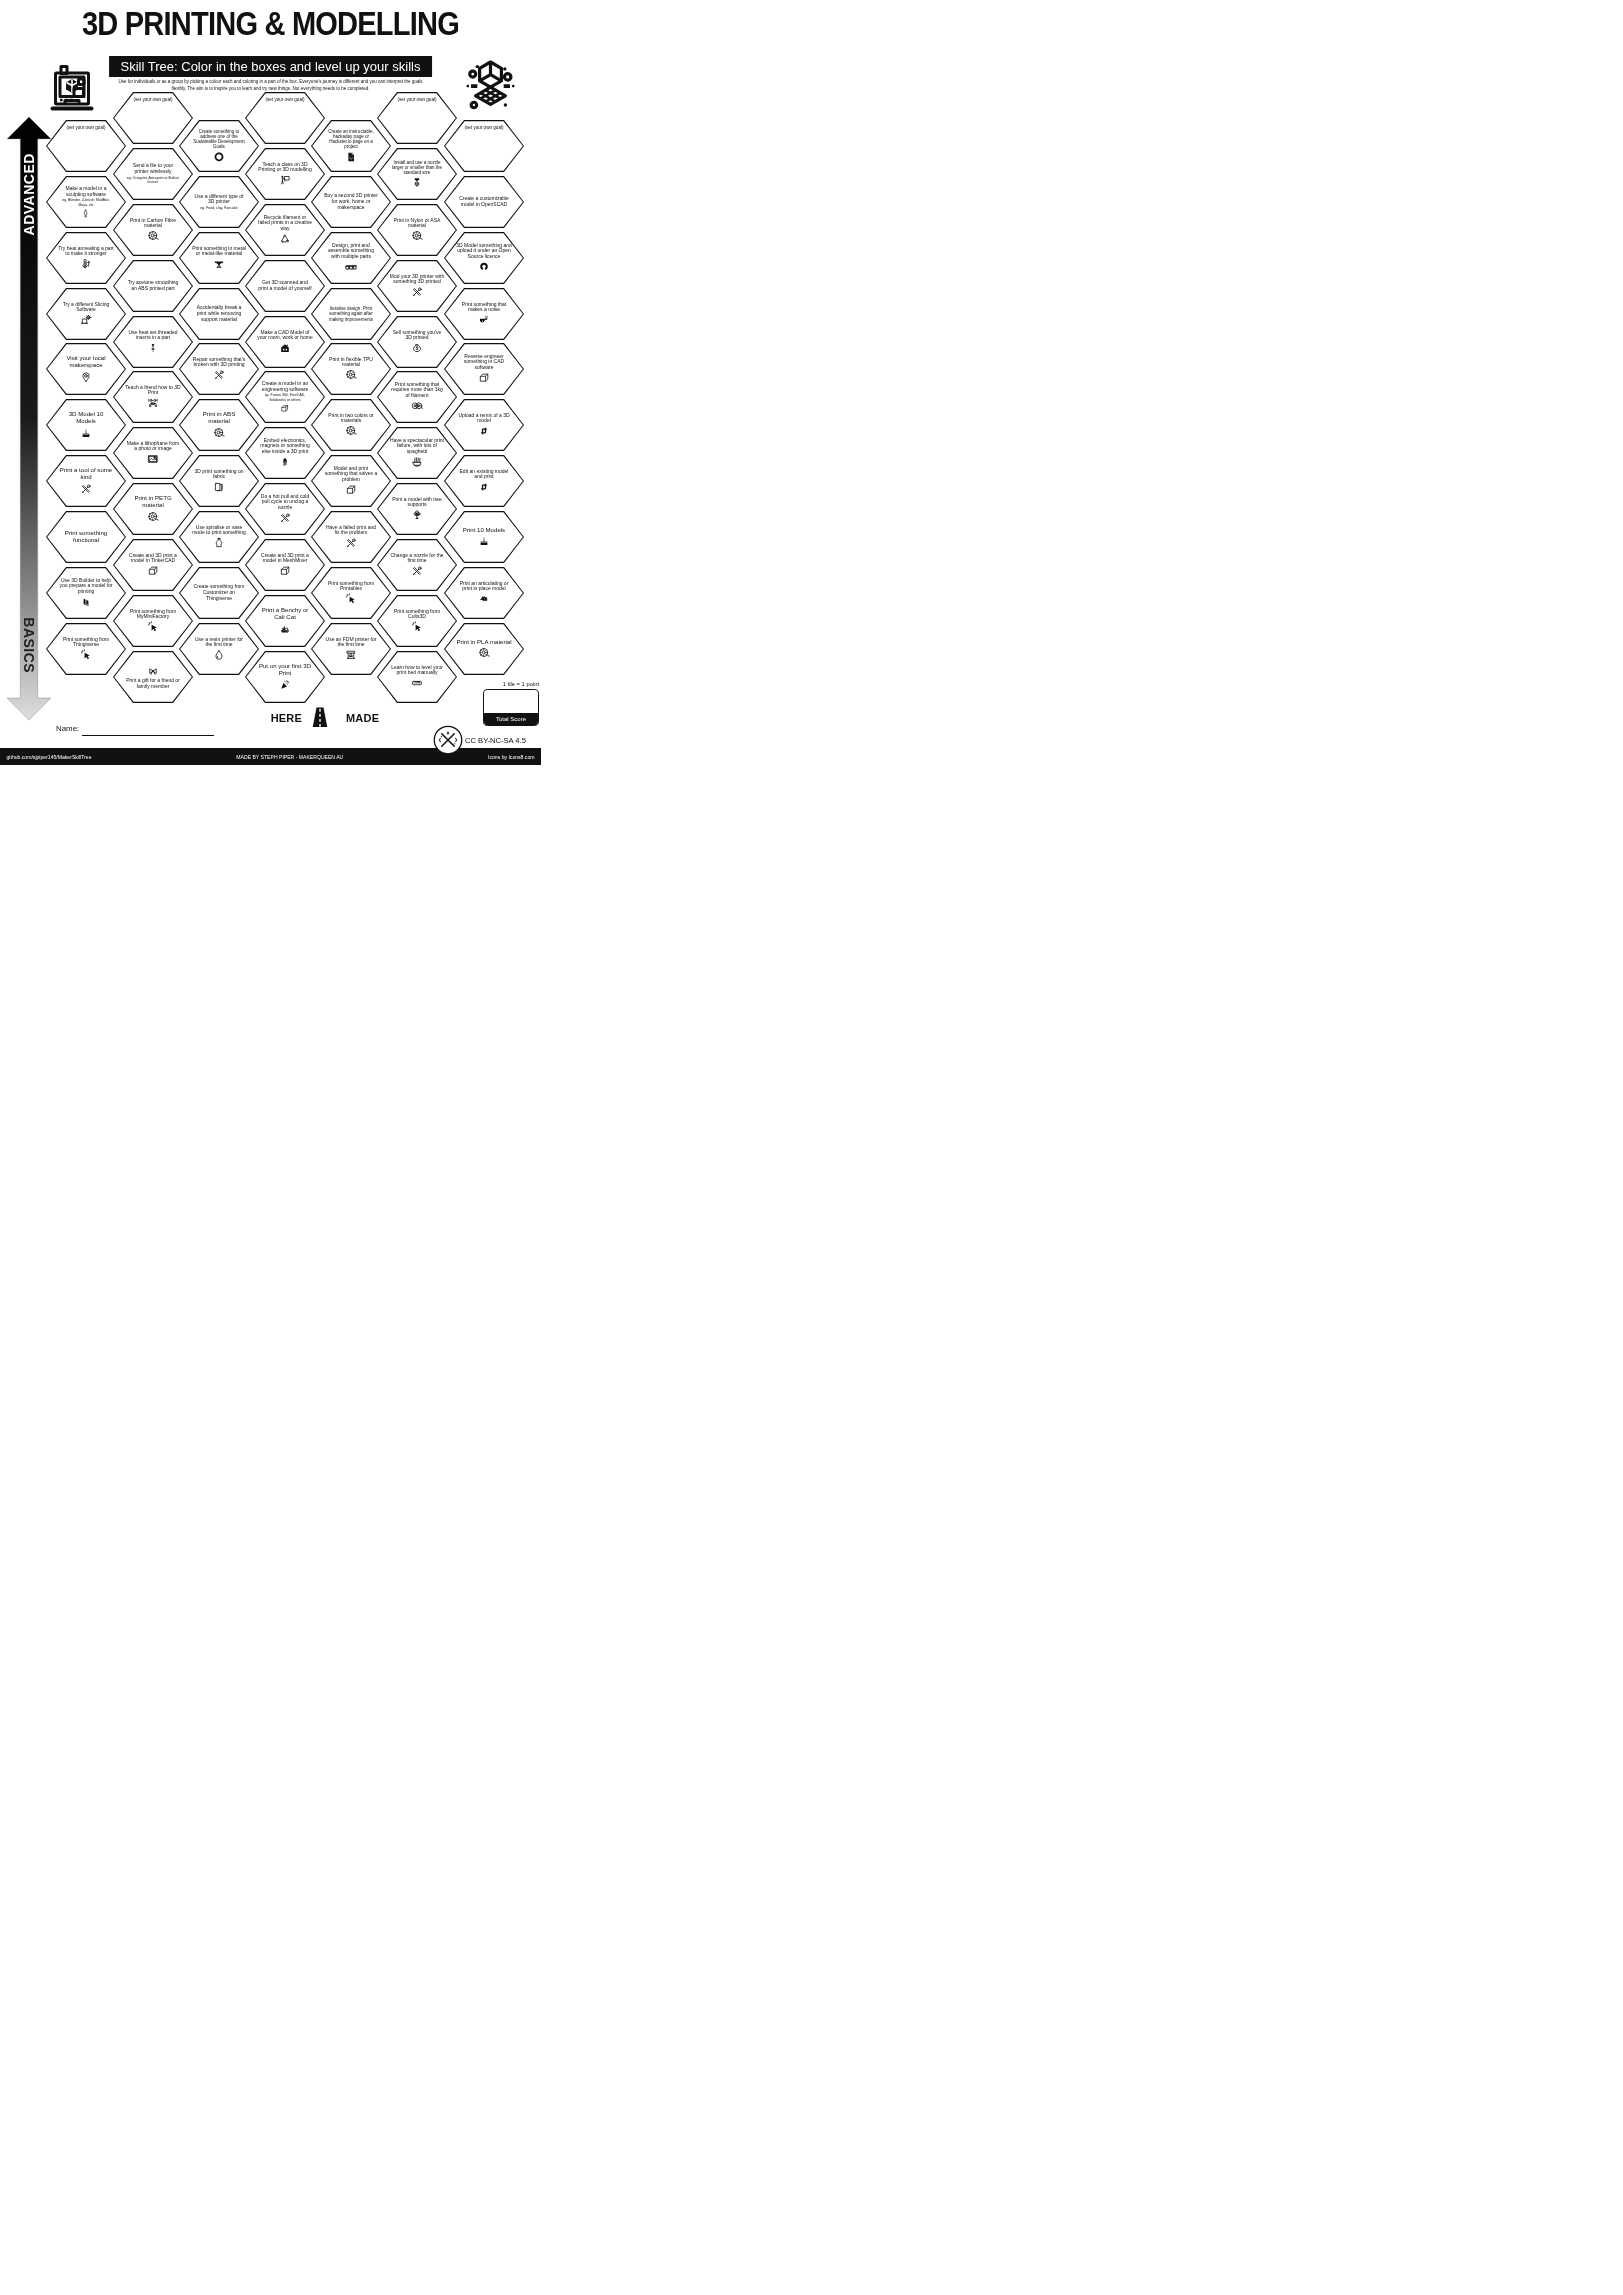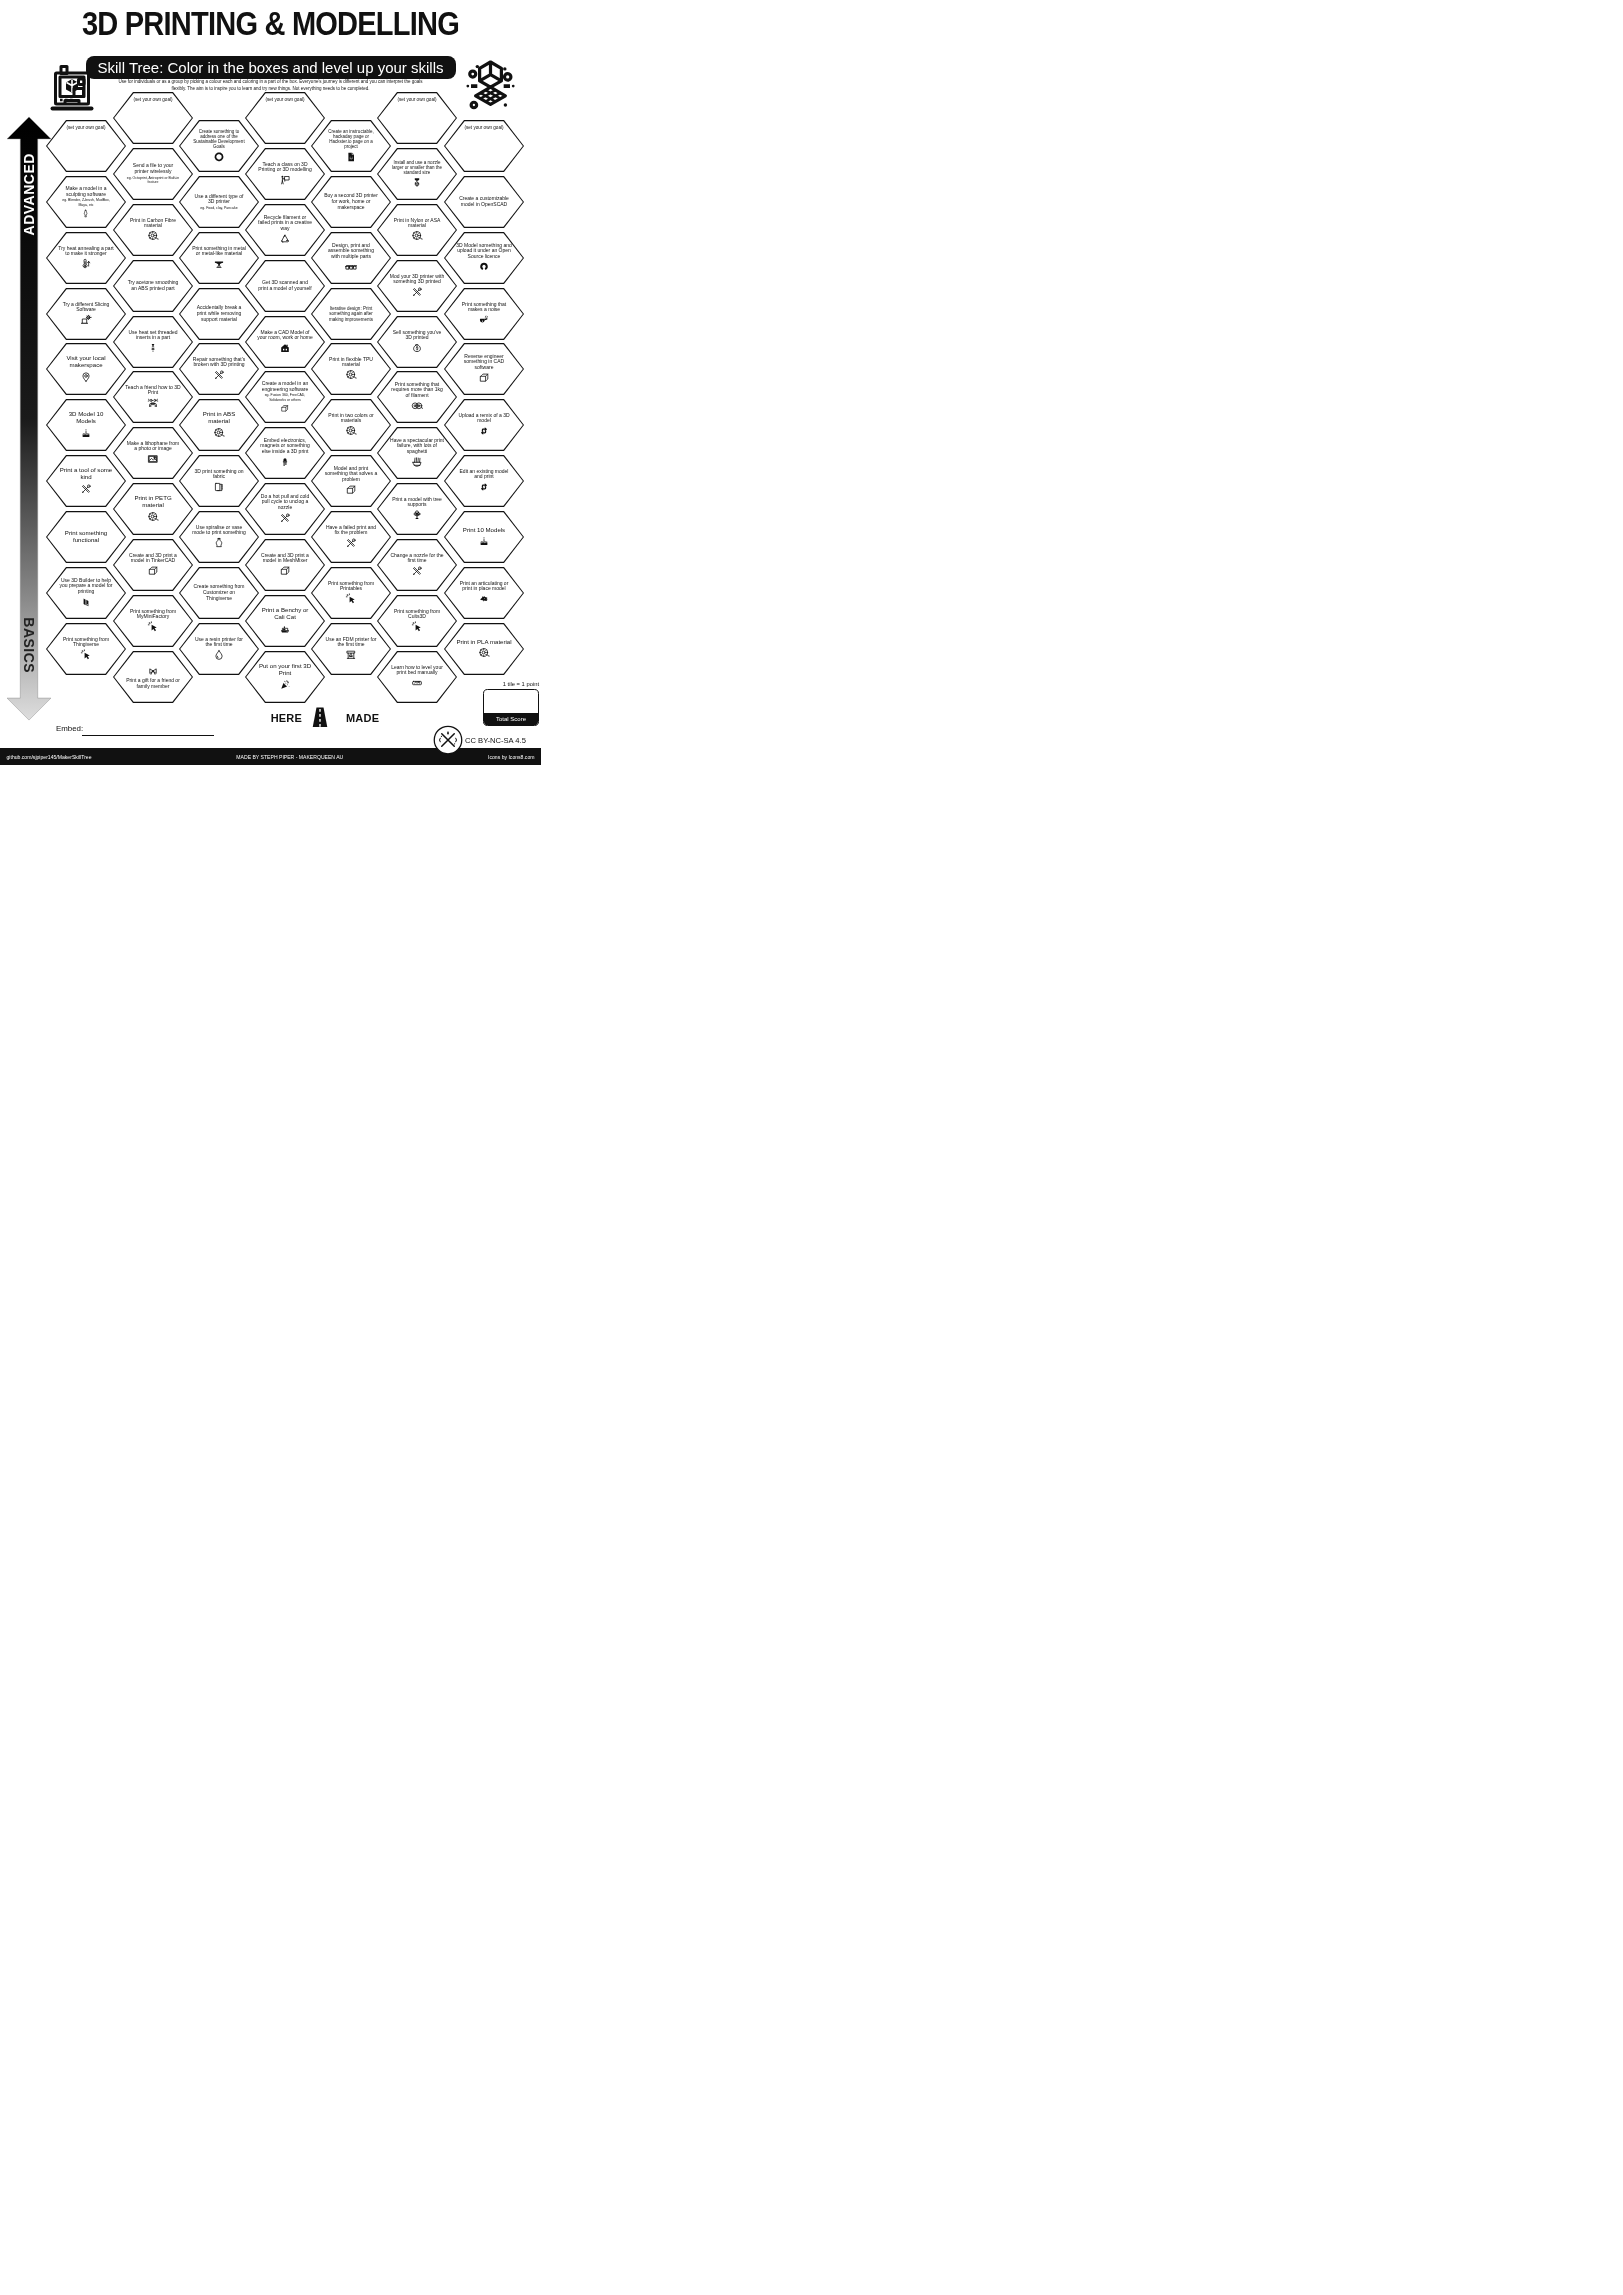--- a/index.html
+++ b/index.html
@@ -2,21 +2,21 @@
 <html style="font-size:7.4px"><head>
 <meta charset="utf-8">
 <style>
   html,body{margin:0;padding:0;background:#fff;}
   #poster{position:relative;width:541px;height:765px;background:#fff;overflow:hidden;
           font-family:"Liberation Sans", sans-serif;color:#111;}
   
   .title{position:absolute;top:4.6px;left:0;right:0;text-align:center;font-size:33px;font-weight:800;
          letter-spacing:-0.9px;transform:scaleX(.88);transform-origin:center;white-space:nowrap;}
   .subtitle{position:absolute;top:56px;left:50%;transform:translateX(-50%);background:#111;color:#fff;
-            font-size:15px;padding:3.2px 12px;white-space:nowrap;border-radius:8px;}
+            font-size:13px;padding:3.2px 12px;white-space:nowrap;}
   .description{position:absolute;top:79px;left:50%;transform:translateX(-50%);width:315px;
                font-size:4.5px;line-height:1.5;text-align:center;}
   .badge{position:absolute;}
   
   .axis-arrow{position:absolute;left:6.5px;top:114px;width:44px;height:609px;z-index:1;}
   .axis-label{position:absolute;width:148px;height:18.5px;text-align:center;font-weight:700;
               font-size:14px;letter-spacing:0.5px;line-height:18.5px;z-index:2;}
   #adv-label{left:-45px;top:185px;transform:rotate(-90deg);color:#fff;}
   #bas-label{left:-45px;top:636px;transform:rotate(90deg);color:#222;}
   
@@ -1041,21 +1041,21 @@
 
   <div class="start-word" id="start-word">HERE</div>
   <div id="road">
     <svg viewBox="0 0 48 48" width="24" height="24">
       <path d="M17 5h14l7.5 39H9.5z" fill="#111"></path>
       <path d="M24 8v37" stroke="#fff" stroke-width="2.8" stroke-dasharray="5.5 4.5" fill="none"></path>
     </svg>
   </div>
   <div class="start-word" id="here-word">MADE</div>
 
-  <div class="name-row">Embed:</div>
+  <div class="name-row">Name:</div>
   <div class="name-line"></div>
 
   <div class="tile-note">1 tile = 1 point</div>
   <div class="score-box">
     <div class="score-blank"></div>
     <div class="score-bar">Total Score</div>
   </div>
 
   <div class="badge" id="cc-badge">
     <svg viewBox="0 0 48 48" width="30" height="30" fill="none" stroke="#111" stroke-width="2" stroke-linecap="round">

